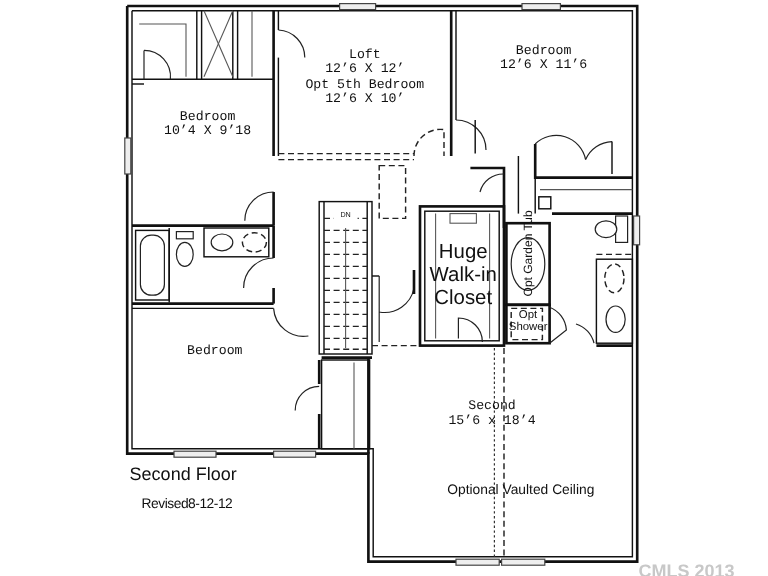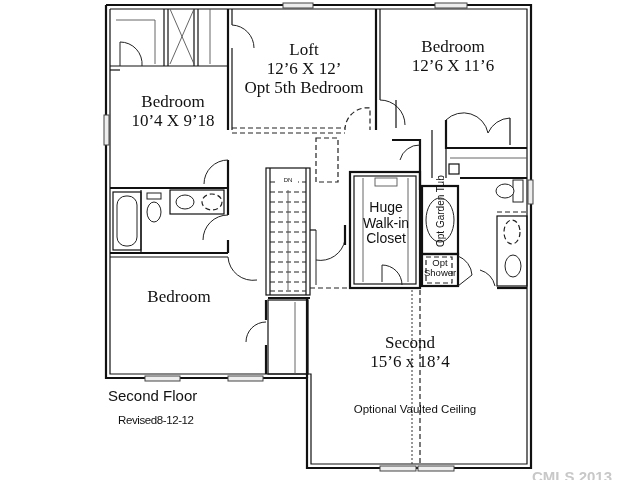--- a/index.html
+++ b/index.html
@@ -7,21 +7,21 @@
   #plan { position:absolute; left:0; top:0; width:640px; height:480px; }
   .w { stroke:#111; stroke-width:2.2; fill:none; }
   .wt { stroke:#111; stroke-width:1.2; fill:none; }
   .thin { stroke:#555; stroke-width:0.9; fill:none; }
   .dash { stroke:#222; stroke-width:1.2; fill:none; stroke-dasharray:5 3; }
   .dot { stroke:#333; stroke-width:1; fill:none; stroke-dasharray:2 2; }
   .win { stroke:#444; stroke-width:1; fill:#eee; }
   .door { stroke:#222; stroke-width:1; fill:none; }
   .fix { stroke:#222; stroke-width:1; fill:#fff; }
   .lbl { position:absolute; text-align:center; color:#111; white-space:nowrap; line-height:1.12; }
-  .serif { font-family:Liberation Serif, serif; font-size:17px; }
+  .serif { font-family:Liberation Mono, monospace; font-size:11px; }
   .sans { font-family:"Liberation Sans", sans-serif; }
 </style>
 </head>
 <body>
 
 <svg id="plan" viewBox="0 0 640 480" xmlns="http://www.w3.org/2000/svg">
 
   <g>
     <polyline class="w" points="106,5 531,5 531,468 307,468 307,378 106,378 106,5"></polyline>
     <polyline class="wt" points="110,9 527,9 527,464 311,464 311,374 110,374 110,9"></polyline>
@@ -170,41 +170,42 @@
 
 <div class="lbl serif" style="left:118px; top:92px; width:110px;">
   <div>Bedroom</div>
   <div>10’4 X 9’18</div>
 </div>
 
 <div class="lbl serif" style="left:236px; top:40px; width:136px;">
   <div>Loft</div>
   <div>12’6 X 12’</div>
   <div>Opt 5th Bedroom</div>
+  <div>12’6 X 10’</div>
 </div>
 
 <div class="lbl serif" style="left:390px; top:37px; width:126px;">
   <div>Bedroom</div>
   <div>12’6 X 11’6</div>
 </div>
 
 <div class="lbl serif" style="left:124px; top:287px; width:110px;">
   <div>Bedroom</div>
 </div>
 
 <div class="lbl serif" style="left:350px; top:333px; width:120px;">
   <div>Second</div>
   <div>15’6  x 18’4</div>
 </div>
 
-<div class="lbl sans" style="left:350px; top:403px; width:130px; font-size:11.5px;">
+<div class="lbl sans" style="left:369px; top:403px; width:130px; font-size:11.5px;">
   <span>Optional Vaulted Ceiling</span>
 </div>
 
-<div class="lbl sans" style="left:358px; top:200px; width:56px; font-size:14px;">
+<div class="lbl sans" style="left:358px; top:200px; width:56px; font-size:17px;">
   <div>Huge</div>
   <div>Walk-in</div>
   <div>Closet</div>
 </div>
 
 <div class="lbl sans" style="left:411px; top:212px; width:60px; font-size:10px; transform:rotate(-90deg); line-height:1.0;">
   <span>Opt</span>
   <span>Garden</span>
   <span>Tub</span>
 </div>

